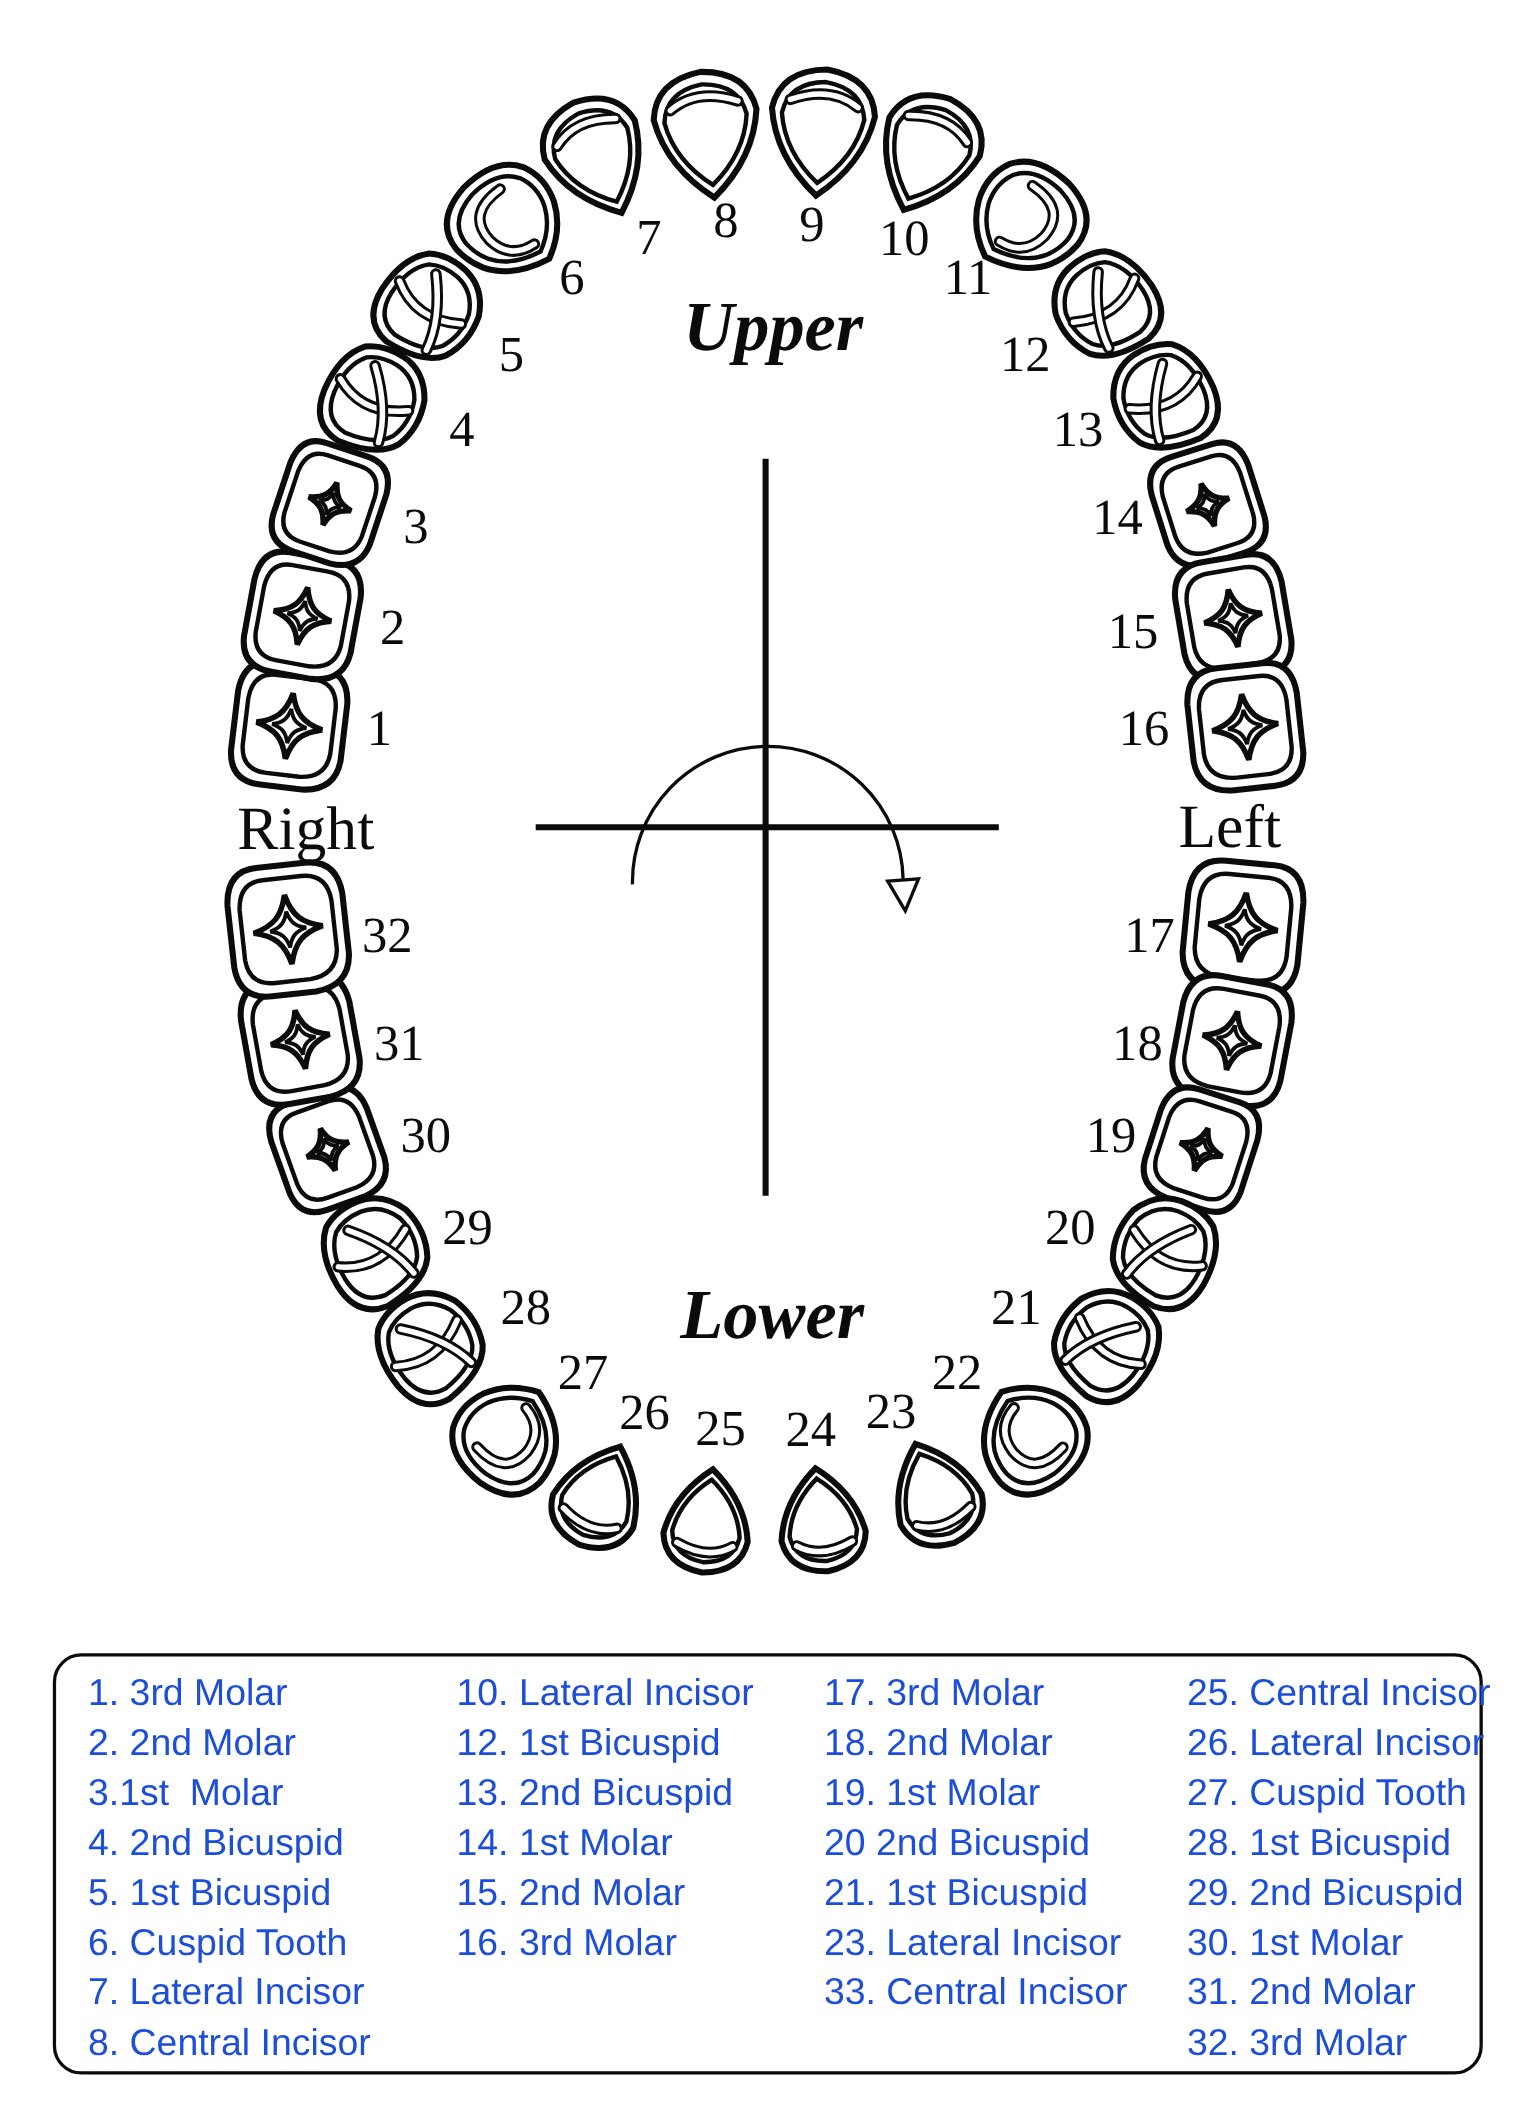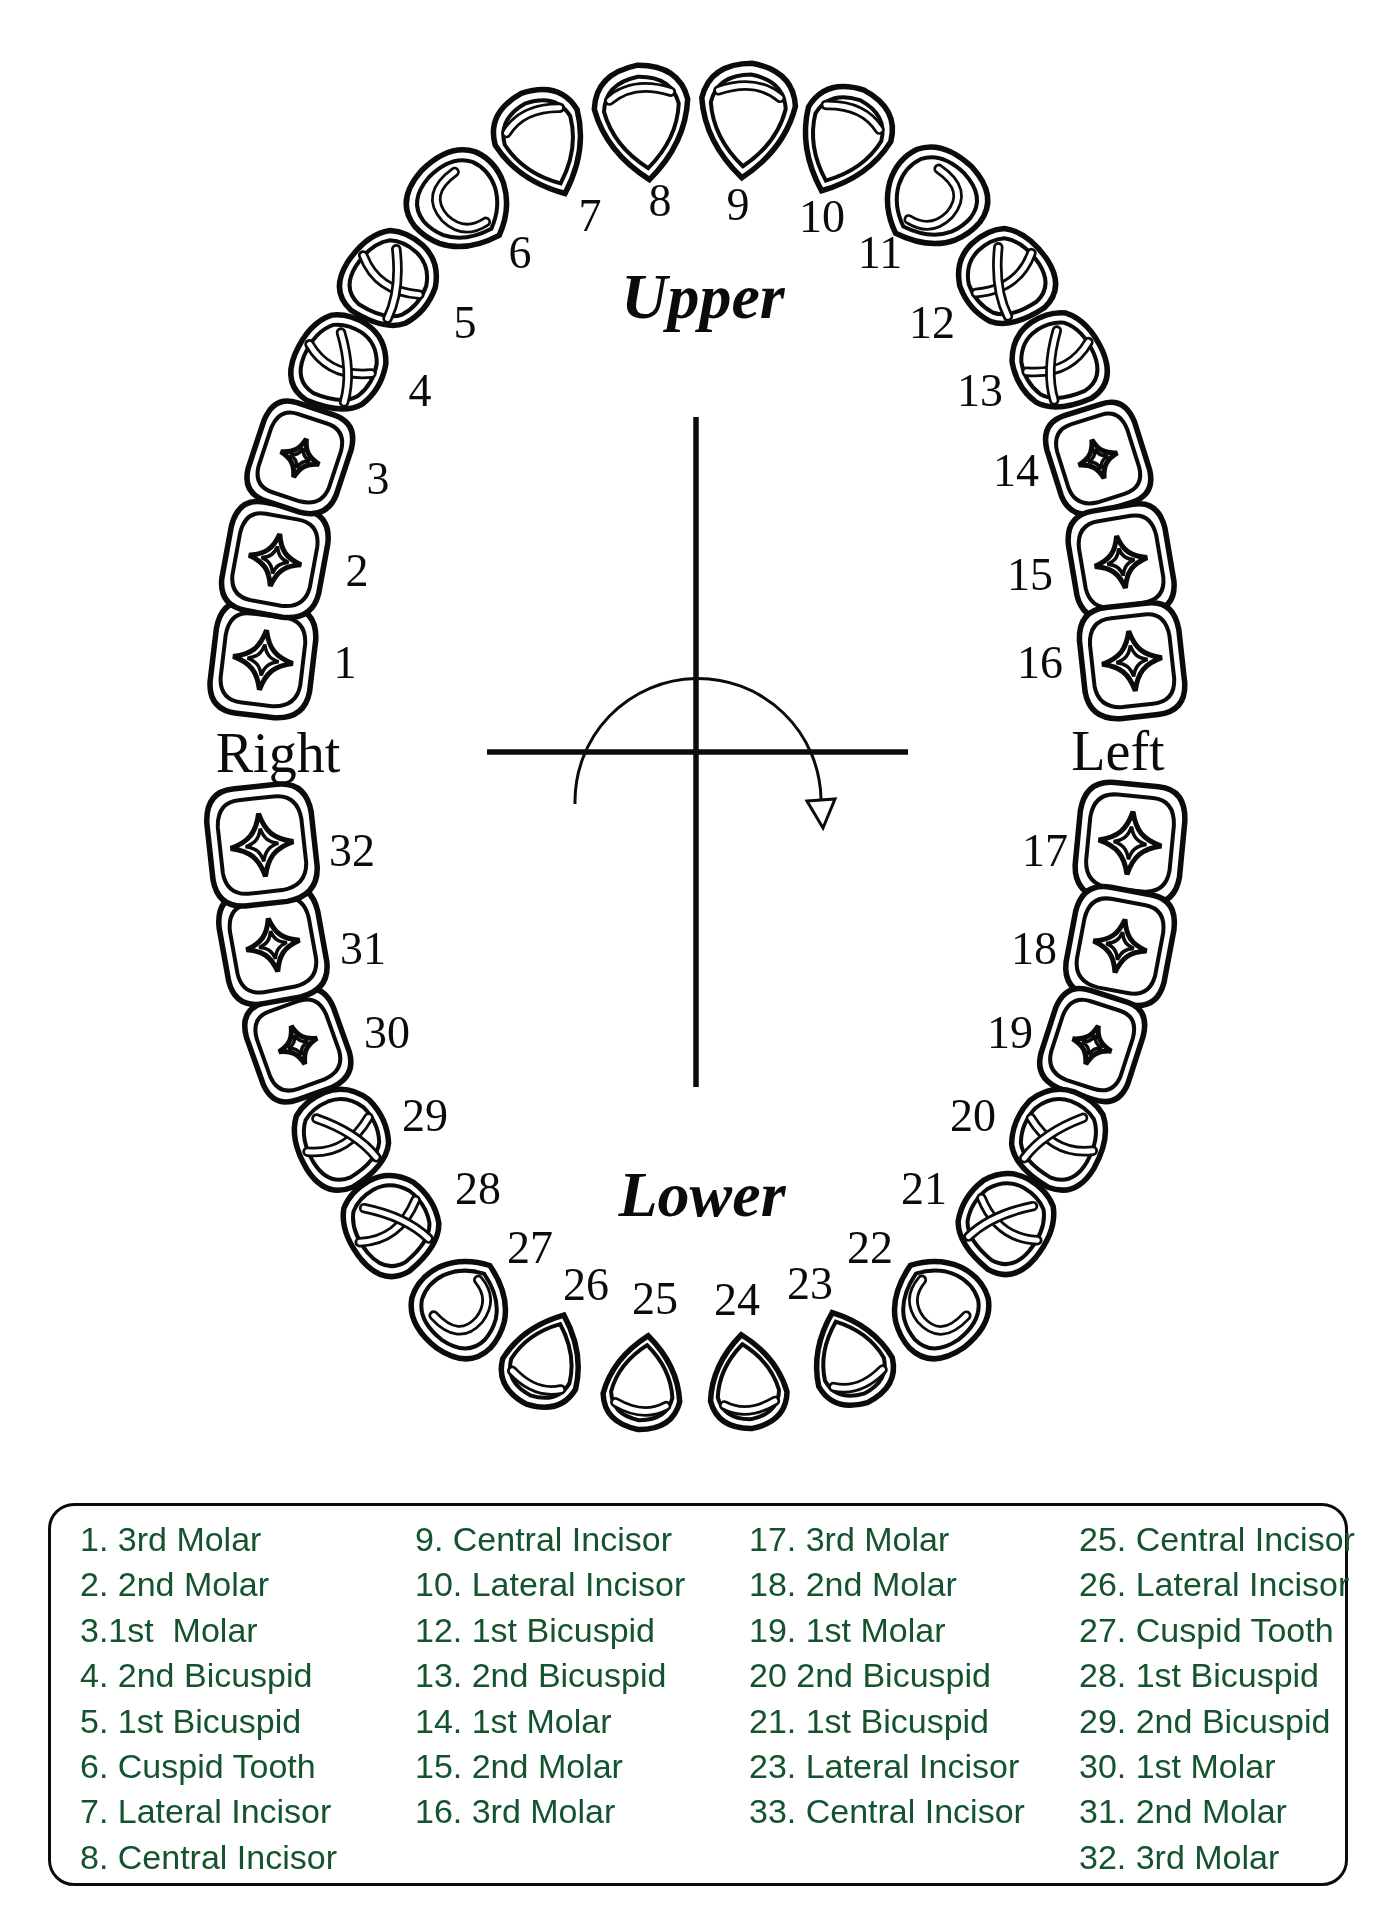--- a/index.html
+++ b/index.html
@@ -18,21 +18,21 @@
   .arch-label{font-size:64px;font-weight:bold;font-style:italic;fill:#0b0b0b;text-anchor:middle;}
   .side-label{font-size:56px;fill:#0b0b0b;text-anchor:middle;}
   .axis{stroke:#0b0b0b;stroke-width:5.5;}
   .rot-arc{fill:none;stroke:#0b0b0b;stroke-width:3;}
   .rot-arrow{fill:#ffffff;stroke:#0b0b0b;stroke-width:3;}
 
   .legend{position:absolute;left:48px;top:1503px;width:1300px;height:383px;
           border:3.5px solid #0b0b0b;border-radius:26px;background:#ffffff;box-sizing:border-box;}
   .legend-col{position:absolute;top:11px;margin:0;padding:0;list-style:none;}
   .legend-col li{font-family:"Liberation Sans","DejaVu Sans",sans-serif;font-size:34px;
-                 line-height:45.4px;color:#14532d;white-space:pre;}
+                 line-height:45.4px;color:#1d4ed8;white-space:pre;}
 </style>
 </head>
 <body>
 
 <div class="page">
 
   <svg id="chart-svg" viewBox="0 0 1400 1920">
     <g id="teeth-layer">
         <g transform="translate(263,660) rotate(-83.2) scale(1,1)">
           <path d="M -56,-20 Q -56,-48 -28,-50 L 26,-50 Q 56,-48 56,-22 L 56,20 Q 56,48 26,50 L -26,50 Q -54,48 -56,18 Z" class="tooth-outline"></path>
@@ -406,21 +406,20 @@
         <li>1. 3rd Molar</li>
         <li>2. 2nd Molar</li>
         <li>3.1st  Molar</li>
         <li>4. 2nd Bicuspid</li>
         <li>5. 1st Bicuspid</li>
         <li>6. Cuspid Tooth</li>
         <li>7. Lateral Incisor</li>
         <li>8. Central Incisor</li>
       </ul>
     <ul class="legend-col" id="legend-col-1" style="left:364px">
-        <li>9. Central Incisor</li>
         <li>10. Lateral Incisor</li>
         <li>12. 1st Bicuspid</li>
         <li>13. 2nd Bicuspid</li>
         <li>14. 1st Molar</li>
         <li>15. 2nd Molar</li>
         <li>16. 3rd Molar</li>
       </ul>
     <ul class="legend-col" id="legend-col-2" style="left:698px">
         <li>17. 3rd Molar</li>
         <li>18. 2nd Molar</li>

